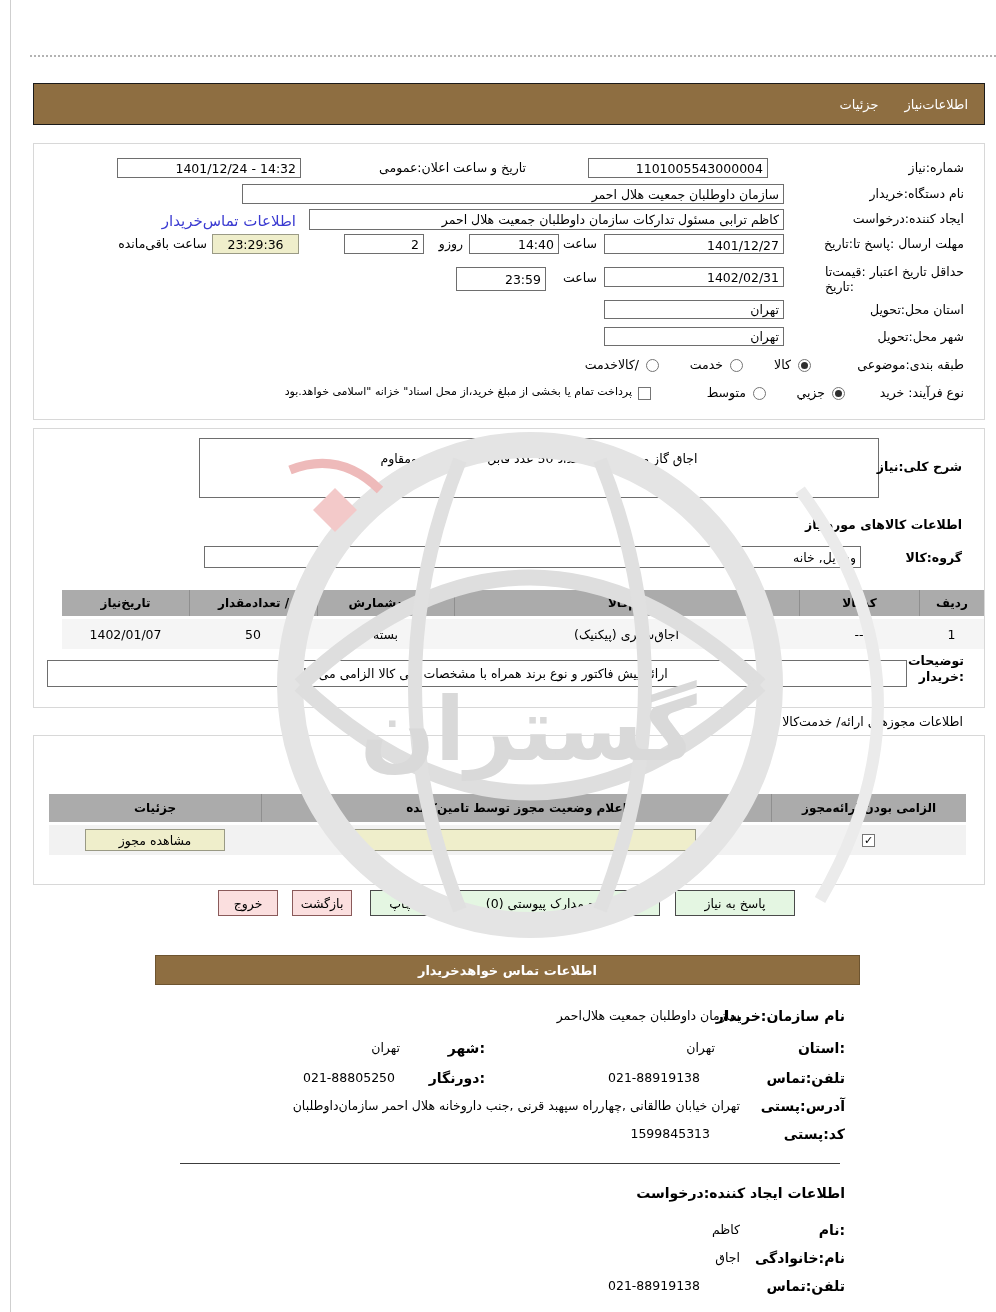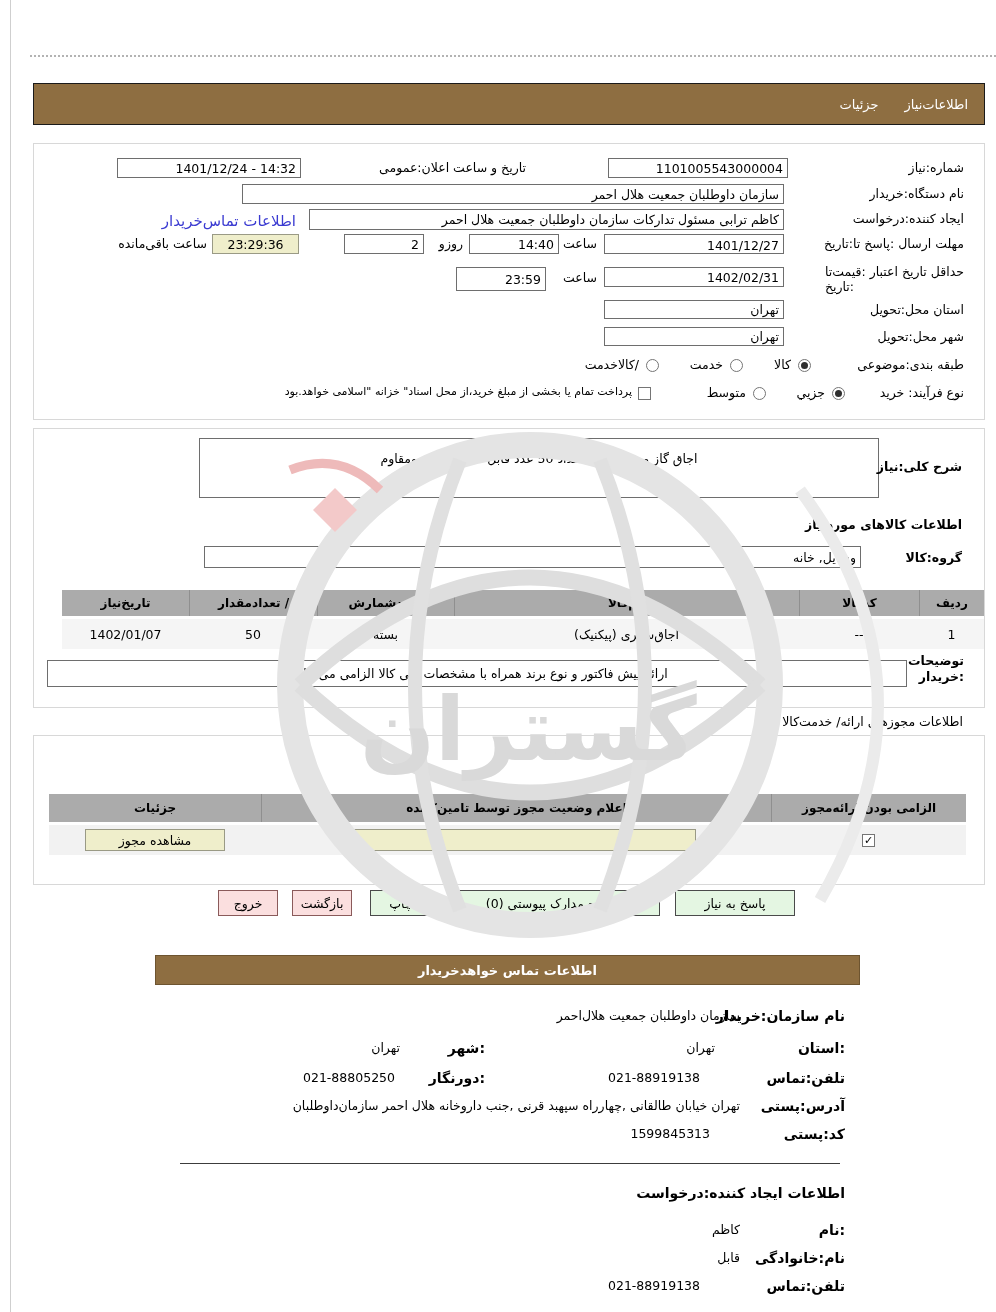--- a/index.html
+++ b/index.html
@@ -59,21 +59,21 @@
   <div class="dotline"></div>
 
   <div class="titlebar">
     <span>اطلاعات‌نیاز</span>
     <span>جزئیات</span>
   </div>
 
   <div class="panel" id="panel-form">
 
     <span class="lbl" style="top:16px;right:20px;">شماره:نیاز</span>
-    <div class="box" style="top:14px;right:196px;width:180px;height:20px;">
+    <div class="box" style="top:14px;right:216px;width:180px;height:20px;">
         <span class="num">1101005543000004</span>
       </div>
     <span class="lbl" style="top:16px;right:458px;">تاریخ و ساعت اعلان:عمومی</span>
     <div class="box" style="top:14px;right:683px;width:184px;height:20px;">
         <span class="num">1401/12/24 - 14:32</span>
       </div>
 
     <span class="lbl" style="top:42px;right:20px;">نام دستگاه:خریدار</span>
     <div class="box" style="top:40px;right:200px;width:542px;height:20px;">
         <span>سازمان داوطلبان جمعیت هلال احمر</span>
@@ -235,21 +235,21 @@
   <span class="cv num" style="top:1126px;right:286px;">1599845313</span>
 
   <div class="divider"></div>
 
   <span class="cl" style="top:1185px;right:151px;">اطلاعات ایجاد کننده:درخواست</span>
 
   <span class="cl" style="top:1222px;right:151px;">:نام</span>
   <span class="cv" style="top:1222px;right:256px;">کاظم</span>
 
   <span class="cl" style="top:1250px;right:151px;">نام:خانوادگی</span>
-  <span class="cv" style="top:1250px;right:256px;">قابل</span>
+  <span class="cv" style="top:1250px;right:256px;">اجاق</span>
 
   <span class="cl" style="top:1278px;right:151px;">تلفن:تماس</span>
   <span class="cv num" style="top:1278px;right:296px;">021-88919138</span>
 
   <svg class="watermark" width="910" height="530" viewBox="0 0 910 530">
     <g fill="none" stroke="#e4e4e4">
       <circle cx="490" cy="255" r="240" stroke-width="26"></circle>
       <path d="M260 255 Q 490 40 720 255" stroke-width="16" stroke="#dedede"></path>
       <path d="M260 255 Q 490 470 720 255" stroke-width="16" stroke="#dedede"></path>
       <path d="M420 30 Q 330 255 420 480" stroke-width="14" stroke="#e0e0e0"></path>

